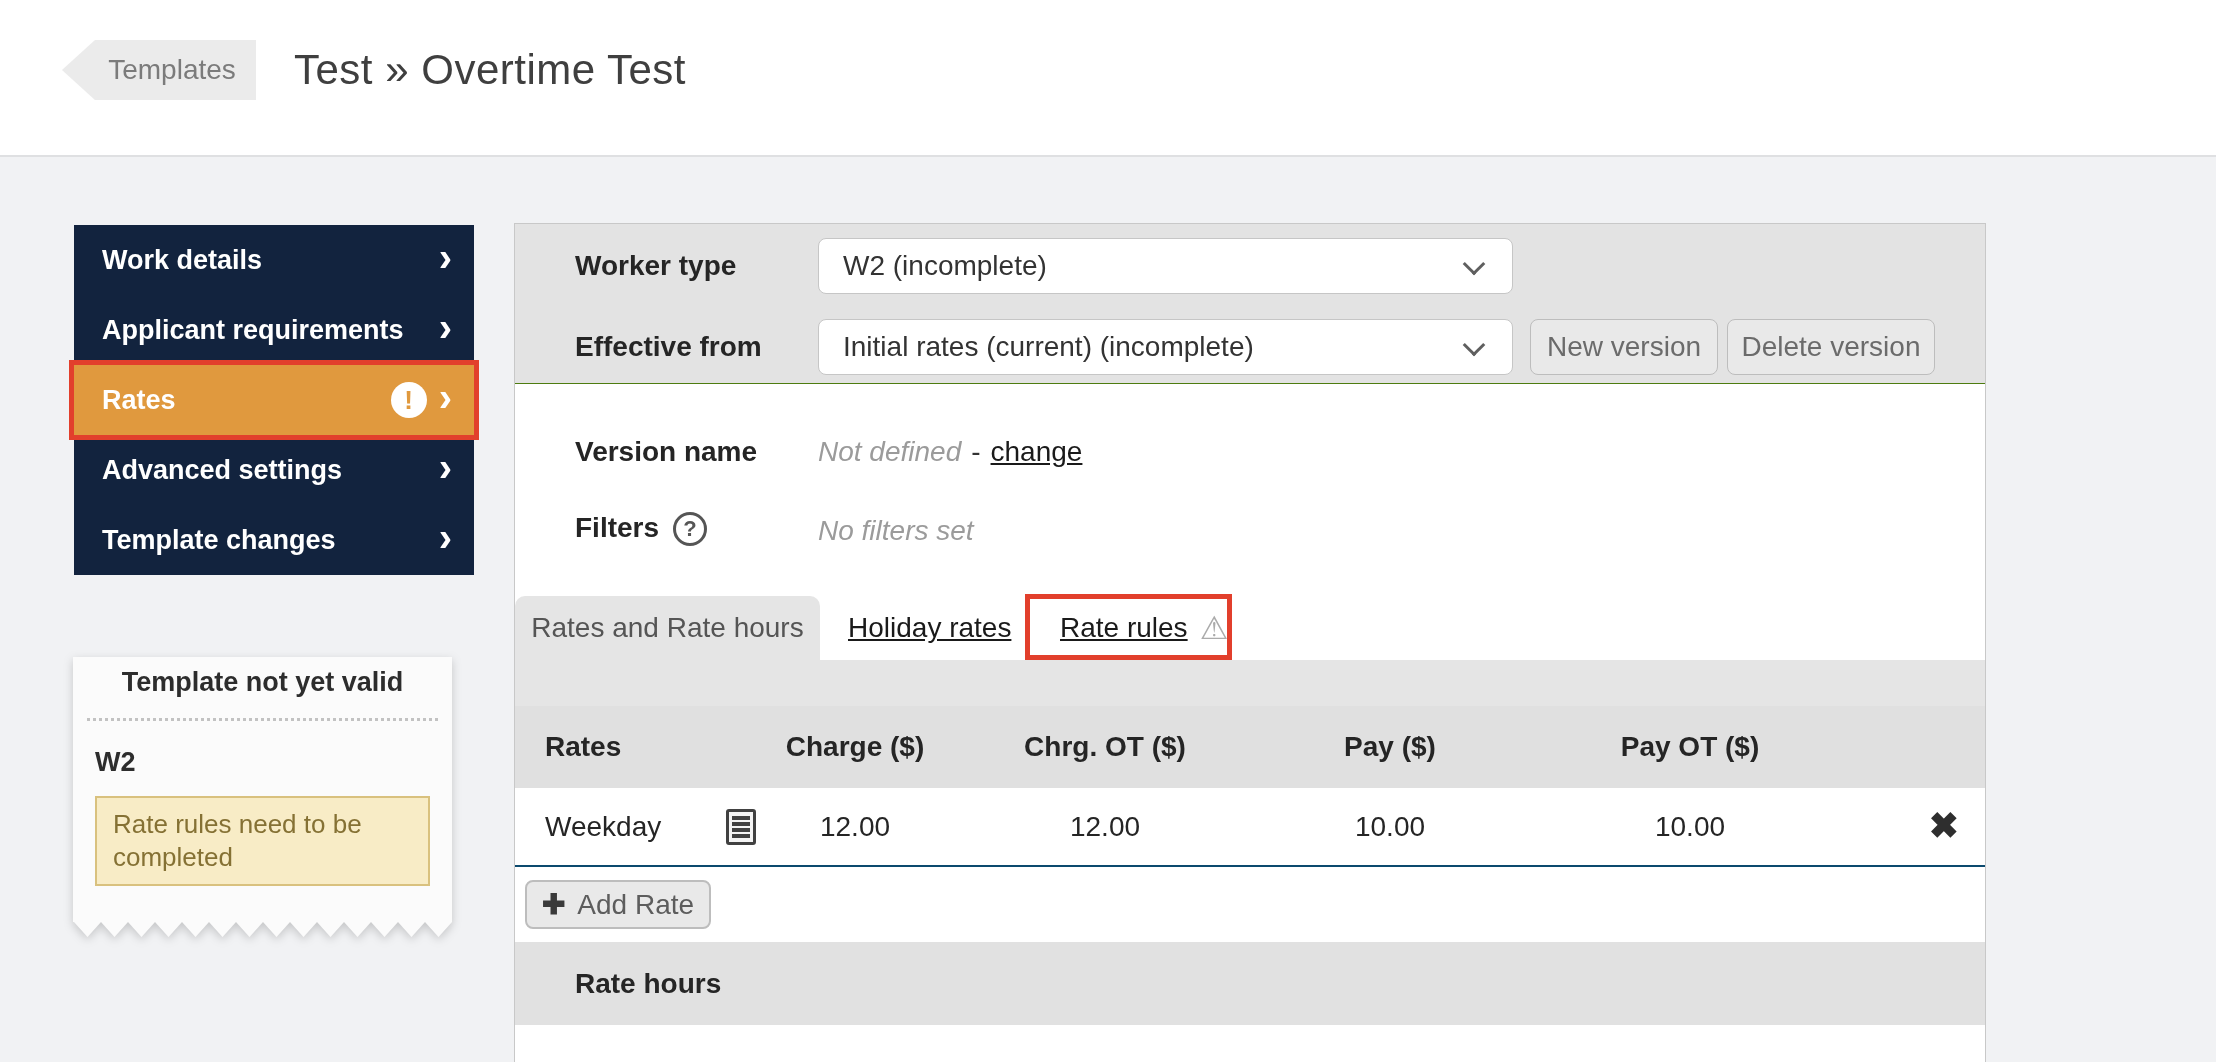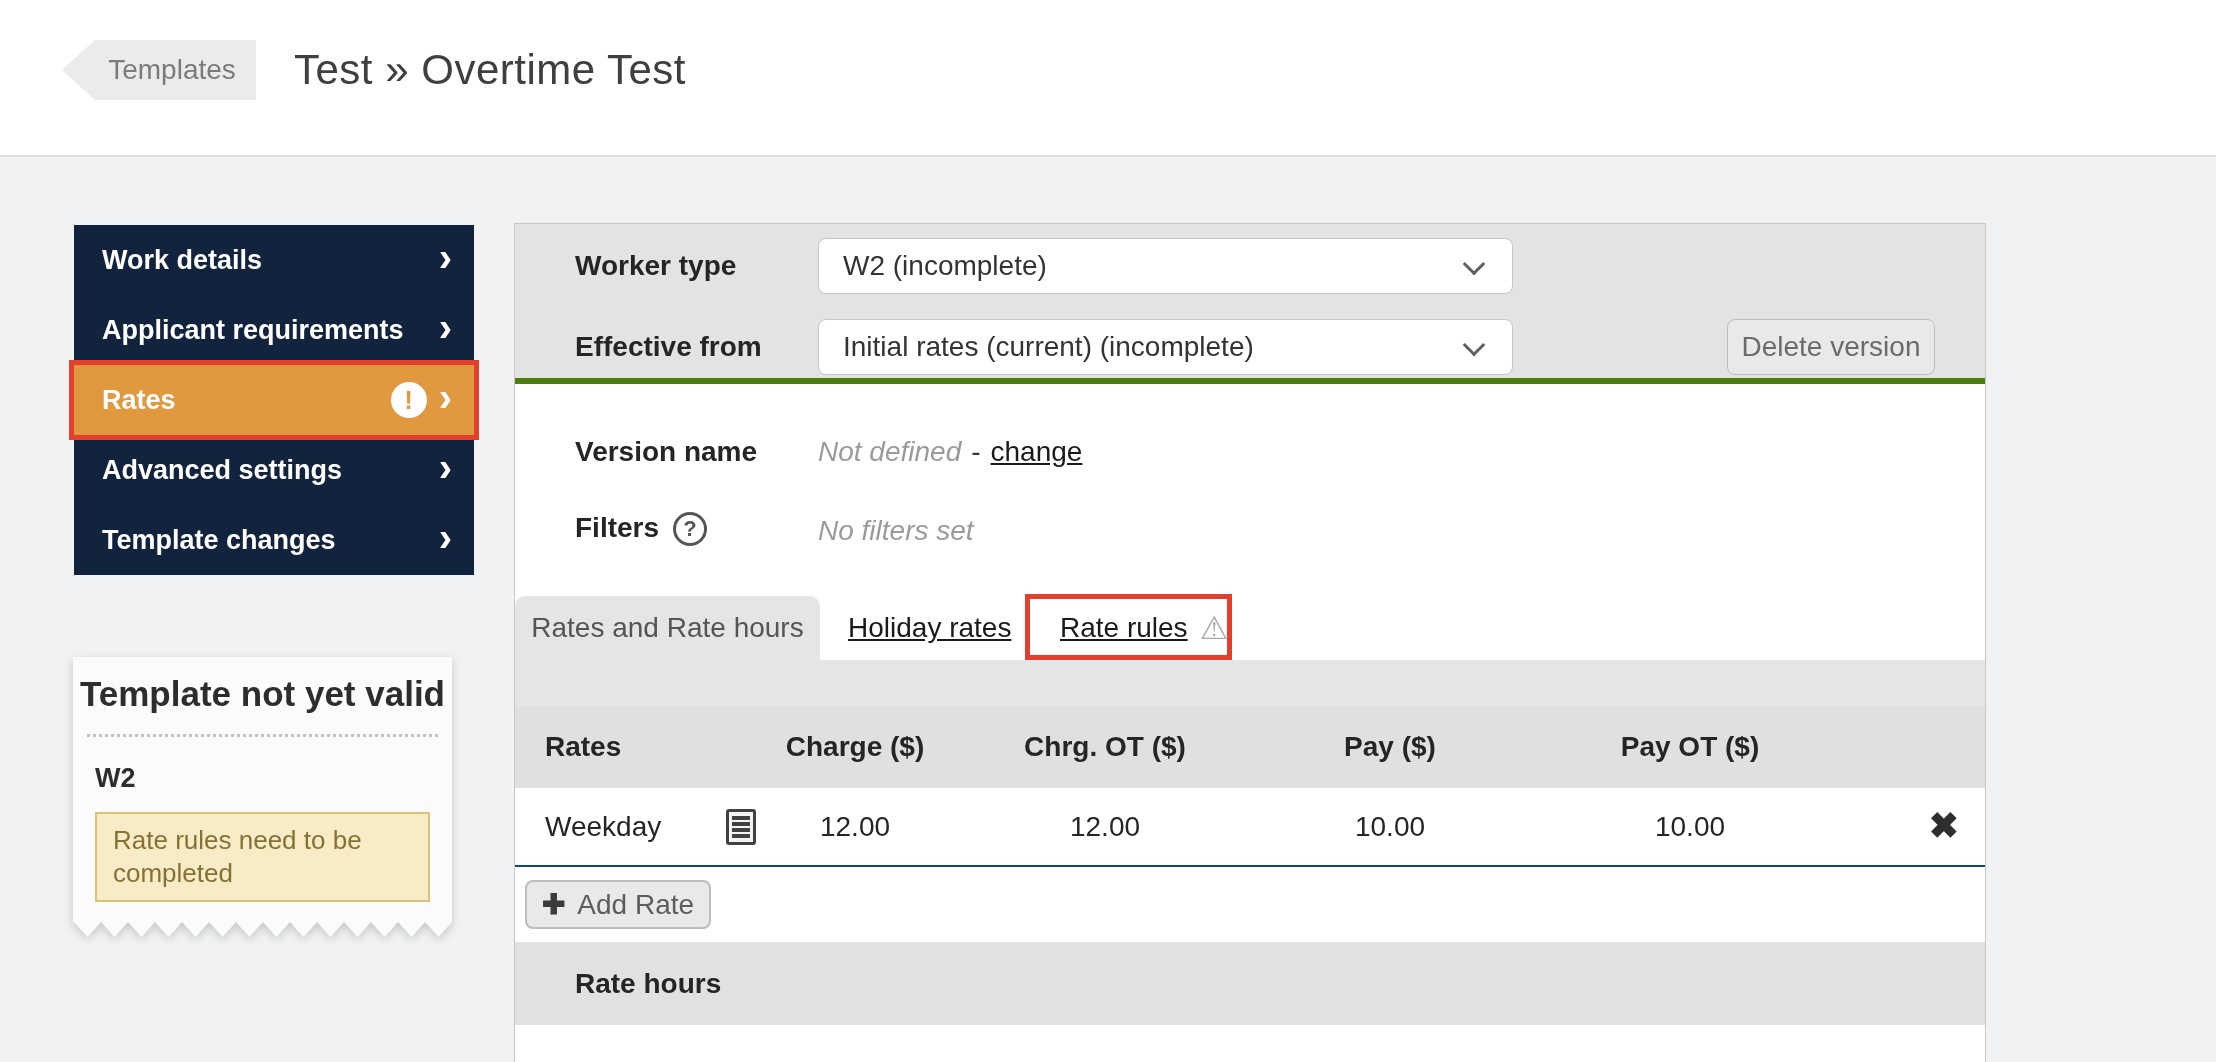--- a/index.html
+++ b/index.html
@@ -54,37 +54,37 @@
     margin-left: auto; width: 36px; height: 36px; border-radius: 50%;
     background: #ffffff; color: #e0993e; font-weight: bold; font-size: 26px;
     display: flex; align-items: center; justify-content: center;
   }
   .nav-item.active .chev-r { margin-left: 12px; }
 
   
   .ticket { position: absolute; left: 73px; top: 657px; width: 379px;
     filter: drop-shadow(0 3px 5px rgba(0,0,0,0.18)); }
   .ticket-body { background: #fbfbfb; width: 379px; height: 265px; }
-  .ticket-title { padding-top: 17px; text-align: center;
-    font-weight: bold; font-size: 35px; color: #2d2d2d; }
+  .ticket-title { padding-top: 10px; text-align: center;
+    font-weight: bold; font-size: 27px; color: #2d2d2d; }
   .ticket-sep { border-top: 3px dotted #c2c2c2; margin: 20px 14px 0 14px; }
   .ticket-wt { font-weight: bold; font-size: 27px; color: #2d2d2d; margin: 26px 0 0 22px; }
   .ticket-warnbox {
     margin: 18px 22px 8px 22px; background: #f8ecc6; border: 2px solid #d9c17e;
     padding: 10px 16px; font-size: 26px; color: #857134; line-height: 1.27;
   }
   .ticket-zigzag { display: block; }
 
   
   .panel {
     position: absolute; left: 514px; top: 223px; width: 1472px; height: 839px;
     background: #ffffff; border: 1px solid #c8c8c8; border-bottom: none;
   }
   .panel-top { height: 160px; background: #e3e3e3; position: relative;
-    border-bottom: 6px solid #4d7c0f; }
+    border-bottom: 1px solid #4d7c0f; }
   .flabel { font-weight: bold; font-size: 28px; color: #252525; }
   .lbl-worker  { position: absolute; left: 60px; top: 14px; height: 56px; display:flex; align-items:center; }
   .lbl-effect  { position: absolute; left: 60px; top: 95px; height: 56px; display:flex; align-items:center; }
   .select {
     position: absolute; left: 303px; width: 695px; height: 56px;
     background: #ffffff; border: 1px solid #c6c6c6; border-radius: 8px;
     display: flex; align-items: center; padding: 0 60px 0 24px;
     font-size: 28px; color: #333; cursor: pointer;
   }
   .select-1 { top: 14px; } .select-2 { top: 95px; }
@@ -225,20 +225,21 @@
     <div class="flabel lbl-worker">Worker type</div>
     <div class="select select-1">
       <span>W2 (incomplete)</span>
       <span class="chev-d"></span>
     </div>
     <div class="flabel lbl-effect">Effective from</div>
     <div class="select select-2">
       <span>Initial rates (current) (incomplete)</span>
       <span class="chev-d"></span>
     </div>
+    <div class="gbtn btn-newver">New version</div>
     <div class="gbtn btn-delver">Delete version</div>
   </div>
 
   <div class="panel-mid">
     <div class="flabel row-version">Version name</div>
     <div class="mid-value val-version">
       <span class="muted-italic">Not defined</span>
       <span class="dash">-</span>
       <span class="link">change</span>
     </div>

